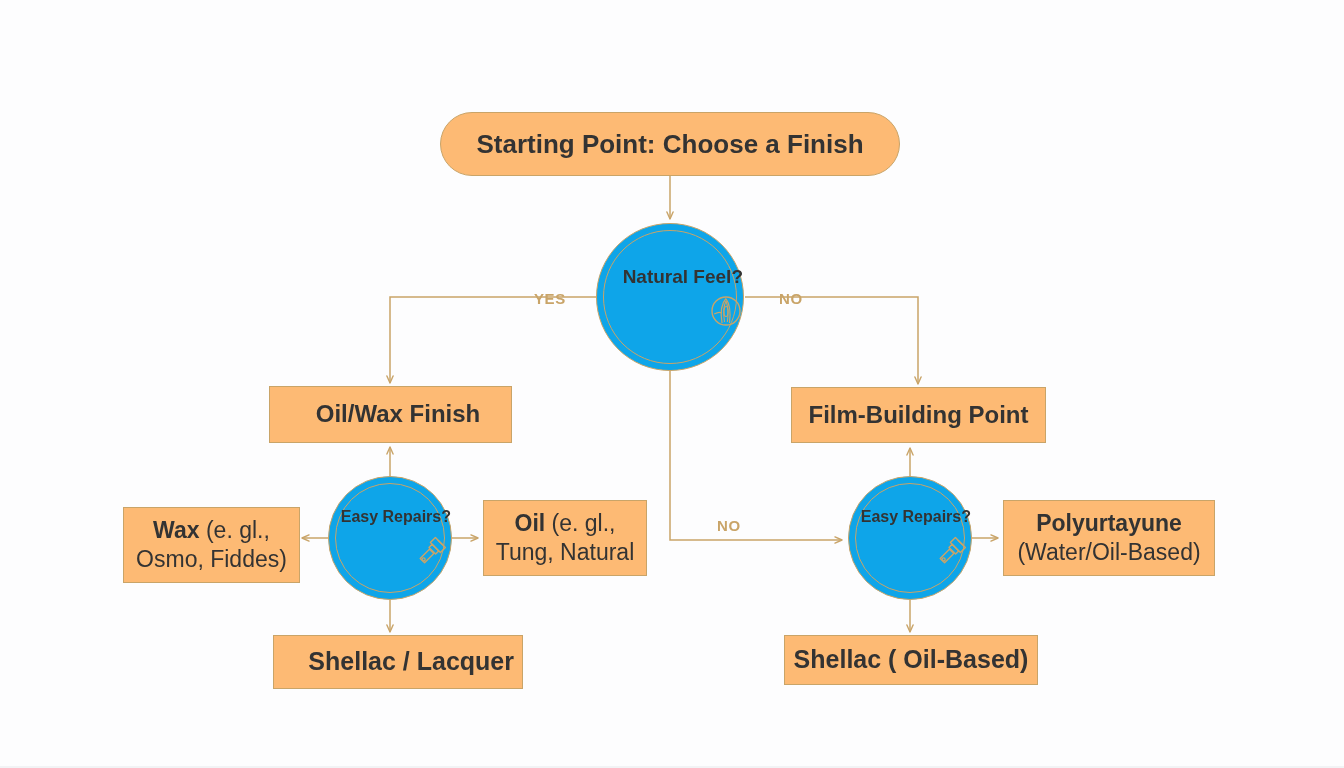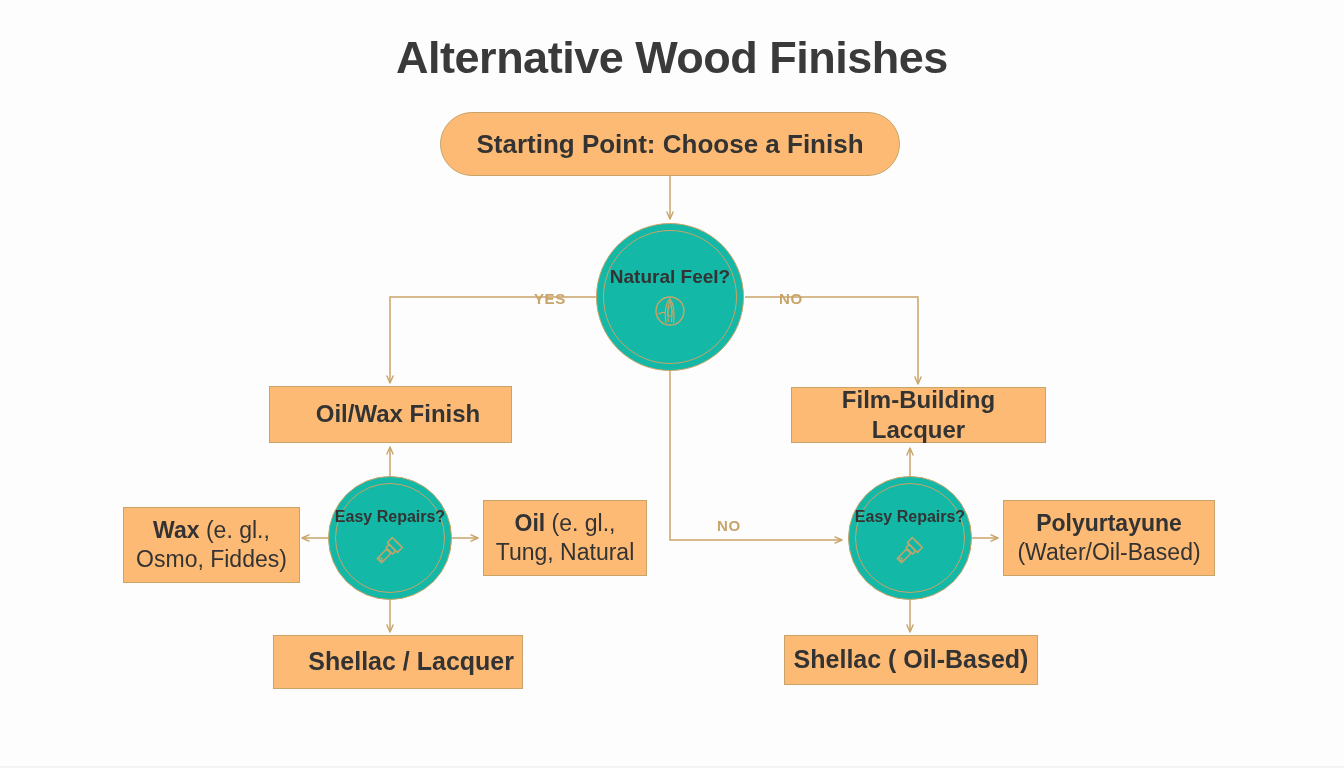--- a/index.html
+++ b/index.html
@@ -92,24 +92,24 @@
     font-size: 25px;
     font-weight: bold;
   }
 
   
   .decision {
     position: absolute;
     box-sizing: border-box;
     border-radius: 50%;
     border: 1.6px solid #c9a468;
-    background: #14b8a6;
+    background: #0ea5e9;
     display: flex;
     flex-direction: column;
-    align-items: center;
+    align-items: flex-end;
     justify-content: center;
   }
   .decision .ring-inner {
     position: absolute;
     border-radius: 50%;
     border: 1.4px solid #c9a468;
     left: 6px;
     right: 6px;
     top: 6px;
     bottom: 6px;
@@ -150,21 +150,20 @@
     font-weight: bold;
     letter-spacing: 0.6px;
     white-space: nowrap;
   }
 </style>
 </head>
 <body>
 
 <div id="stage">
 
-  <div class="title">Alternative Wood Finishes</div>
 
   <svg id="wires" viewBox="0 0 1344 768" width="1344" height="768">
     <defs>
       <marker id="ah" markerWidth="9" markerHeight="9" refX="7.6" refY="4" orient="auto" markerUnits="userSpaceOnUse">
         <path d="M0.6,0.9 L7.6,4 L0.6,7.1" fill="none" stroke="#c9a468" stroke-width="1.4" stroke-linecap="round" stroke-linejoin="round"></path>
       </marker>
     </defs>
     <g fill="none" stroke="#c9a468" stroke-width="1.5">
 
       <path d="M670,176 L670,219" marker-end="url(#ah)"></path>
@@ -242,21 +241,21 @@
       <b>Oil</b><span> (e. gl.,</span><br>
       <span>Tung, Natural</span>
     </span>
   </div>
 
   <div class="node box-bottom" style="left:273px; top:635px; width:250px; height:54px;justify-content:flex-end;">
     <span class="t">Shellac / Lacquer</span>
   </div>
 
   <div class="node box-head" style="left:791px; top:387px; width:255px; height:56px;">
-    <span class="t">Film-Building Lacquer</span>
+    <span class="t">Film-Building Point</span>
   </div>
 
   <div class="decision decision-sub" style="left:848px; top:476px;">
     <span class="ring-inner"></span>
     <span class="dec-label">Easy Repairs?</span>
     <span class="dec-icon">
       <svg width="36" height="36" viewBox="0 0 36 36">
         <g fill="none" stroke="#c9a468" stroke-width="1.4" stroke-linejoin="round" stroke-linecap="round">
           <path d="M20.4,5.6 L30.4,15.6 L25.4,20.6 L15.4,10.6 Z"></path>
           <path d="M17.1,12.3 L23.7,18.9 L20.6,22 L14,15.4 Z"></path>

